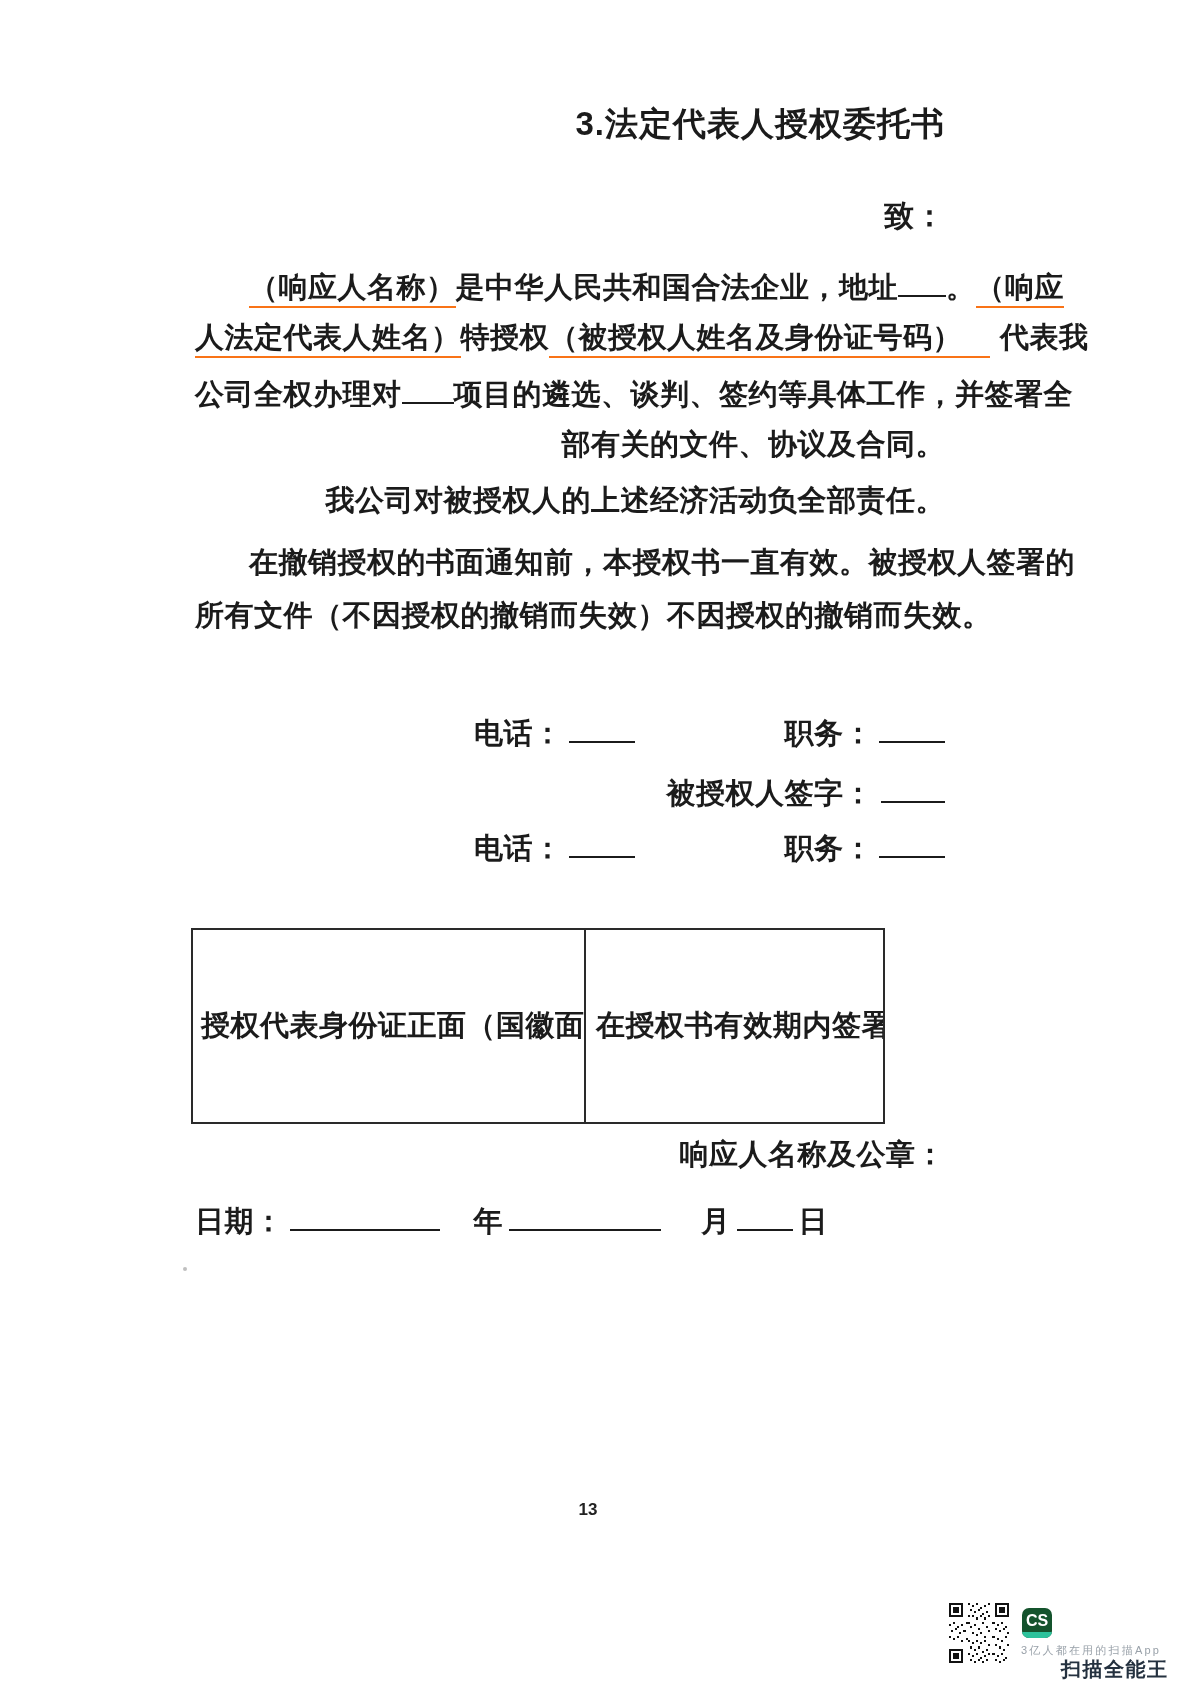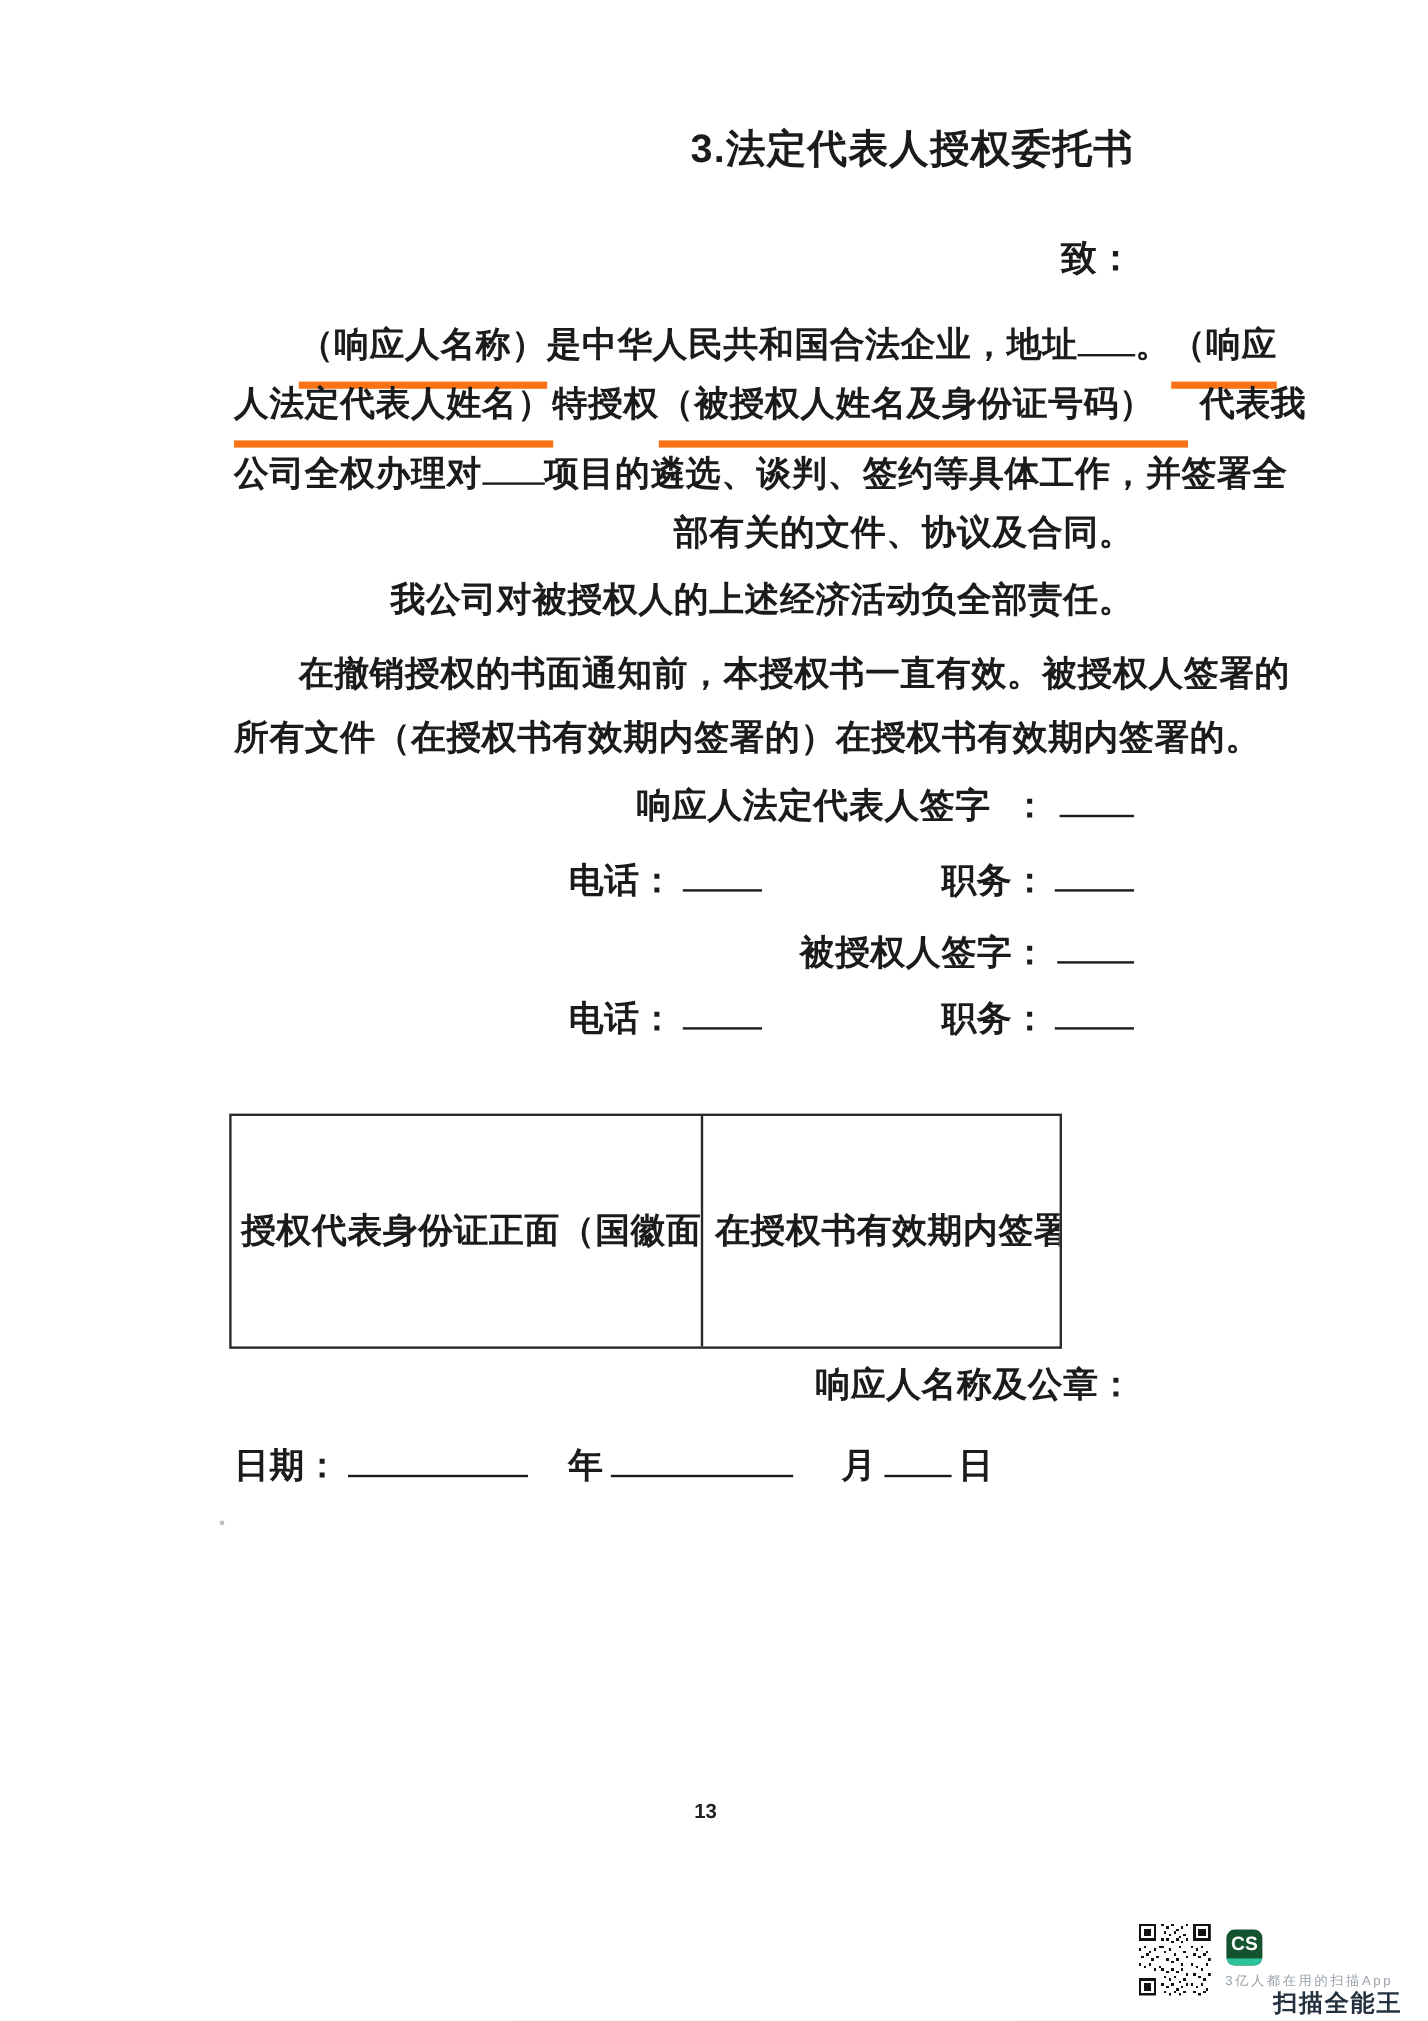--- a/index.html
+++ b/index.html
@@ -8,21 +8,21 @@
     background:#ffffff; color:#1b1b1b;
     font-family:"Liberation Sans", sans-serif;
     overflow:hidden;
   }
   .line {
     position:absolute; left:195px; width:750px;
     font-size:29px; font-weight:600; line-height:36px;
     white-space:nowrap; letter-spacing:0.5px;text-align:right;
   }
   .title-line { font-size:33px; font-weight:800; letter-spacing:1px; }
-  .u { border-bottom:6px solid #f97316; padding-bottom:14px; }
+  .u { border-bottom:2px solid #f97316; padding-bottom:3px; }
   .u-pad { padding-right:28px; }
   .blank {
     display:inline-block; border-bottom:2px solid #1b1b1b;
     height:1.0em; vertical-align:baseline;
   }
   .indent { display:inline-block; width:54px; }
   .gap8 { display:inline-block; width:10px; }
 
   .id-table {
     position:absolute; left:191px; top:928px; width:690px; height:192px;
@@ -106,26 +106,23 @@
 
   <div class="line" style="top:482px">
     <span class="indent"></span><span>我公司对被授权人的上述经济活动负全部责任。</span>
   </div>
 
   <div class="line" style="top:544px">
     <span class="indent"></span><span>在撤销授权的书面通知前，本授权书一直有效。被授权人签署的</span>
   </div>
 
   <div class="line" style="top:597px">
-    <span>所有文件（在授权书有效期内签署的）在授权书有效期内签署的。</span>
+    <span>所有文件（不因授权的撤销而失效）不因授权的撤销而失效。</span>
   </div>
 
-  <div class="line" style="top:650px">
-    <span>响应人法定代表人签字</span><span style="margin-left:18px">：</span><span class="blank" style="width:62px; margin-left:10px"></span>
-  </div>
 
   <div class="line" style="top:712px">
     <span>电话：</span><span class="blank" style="width:66px; margin-left:6px"></span><span style="margin-left:150px">职务：</span><span class="blank" style="width:66px; margin-left:6px"></span>
   </div>
 
   <div class="line" style="top:772px">
     <span>被授权人签字：</span><span class="blank" style="width:64px; margin-left:8px"></span>
   </div>
 
   <div class="line" style="top:827px">

